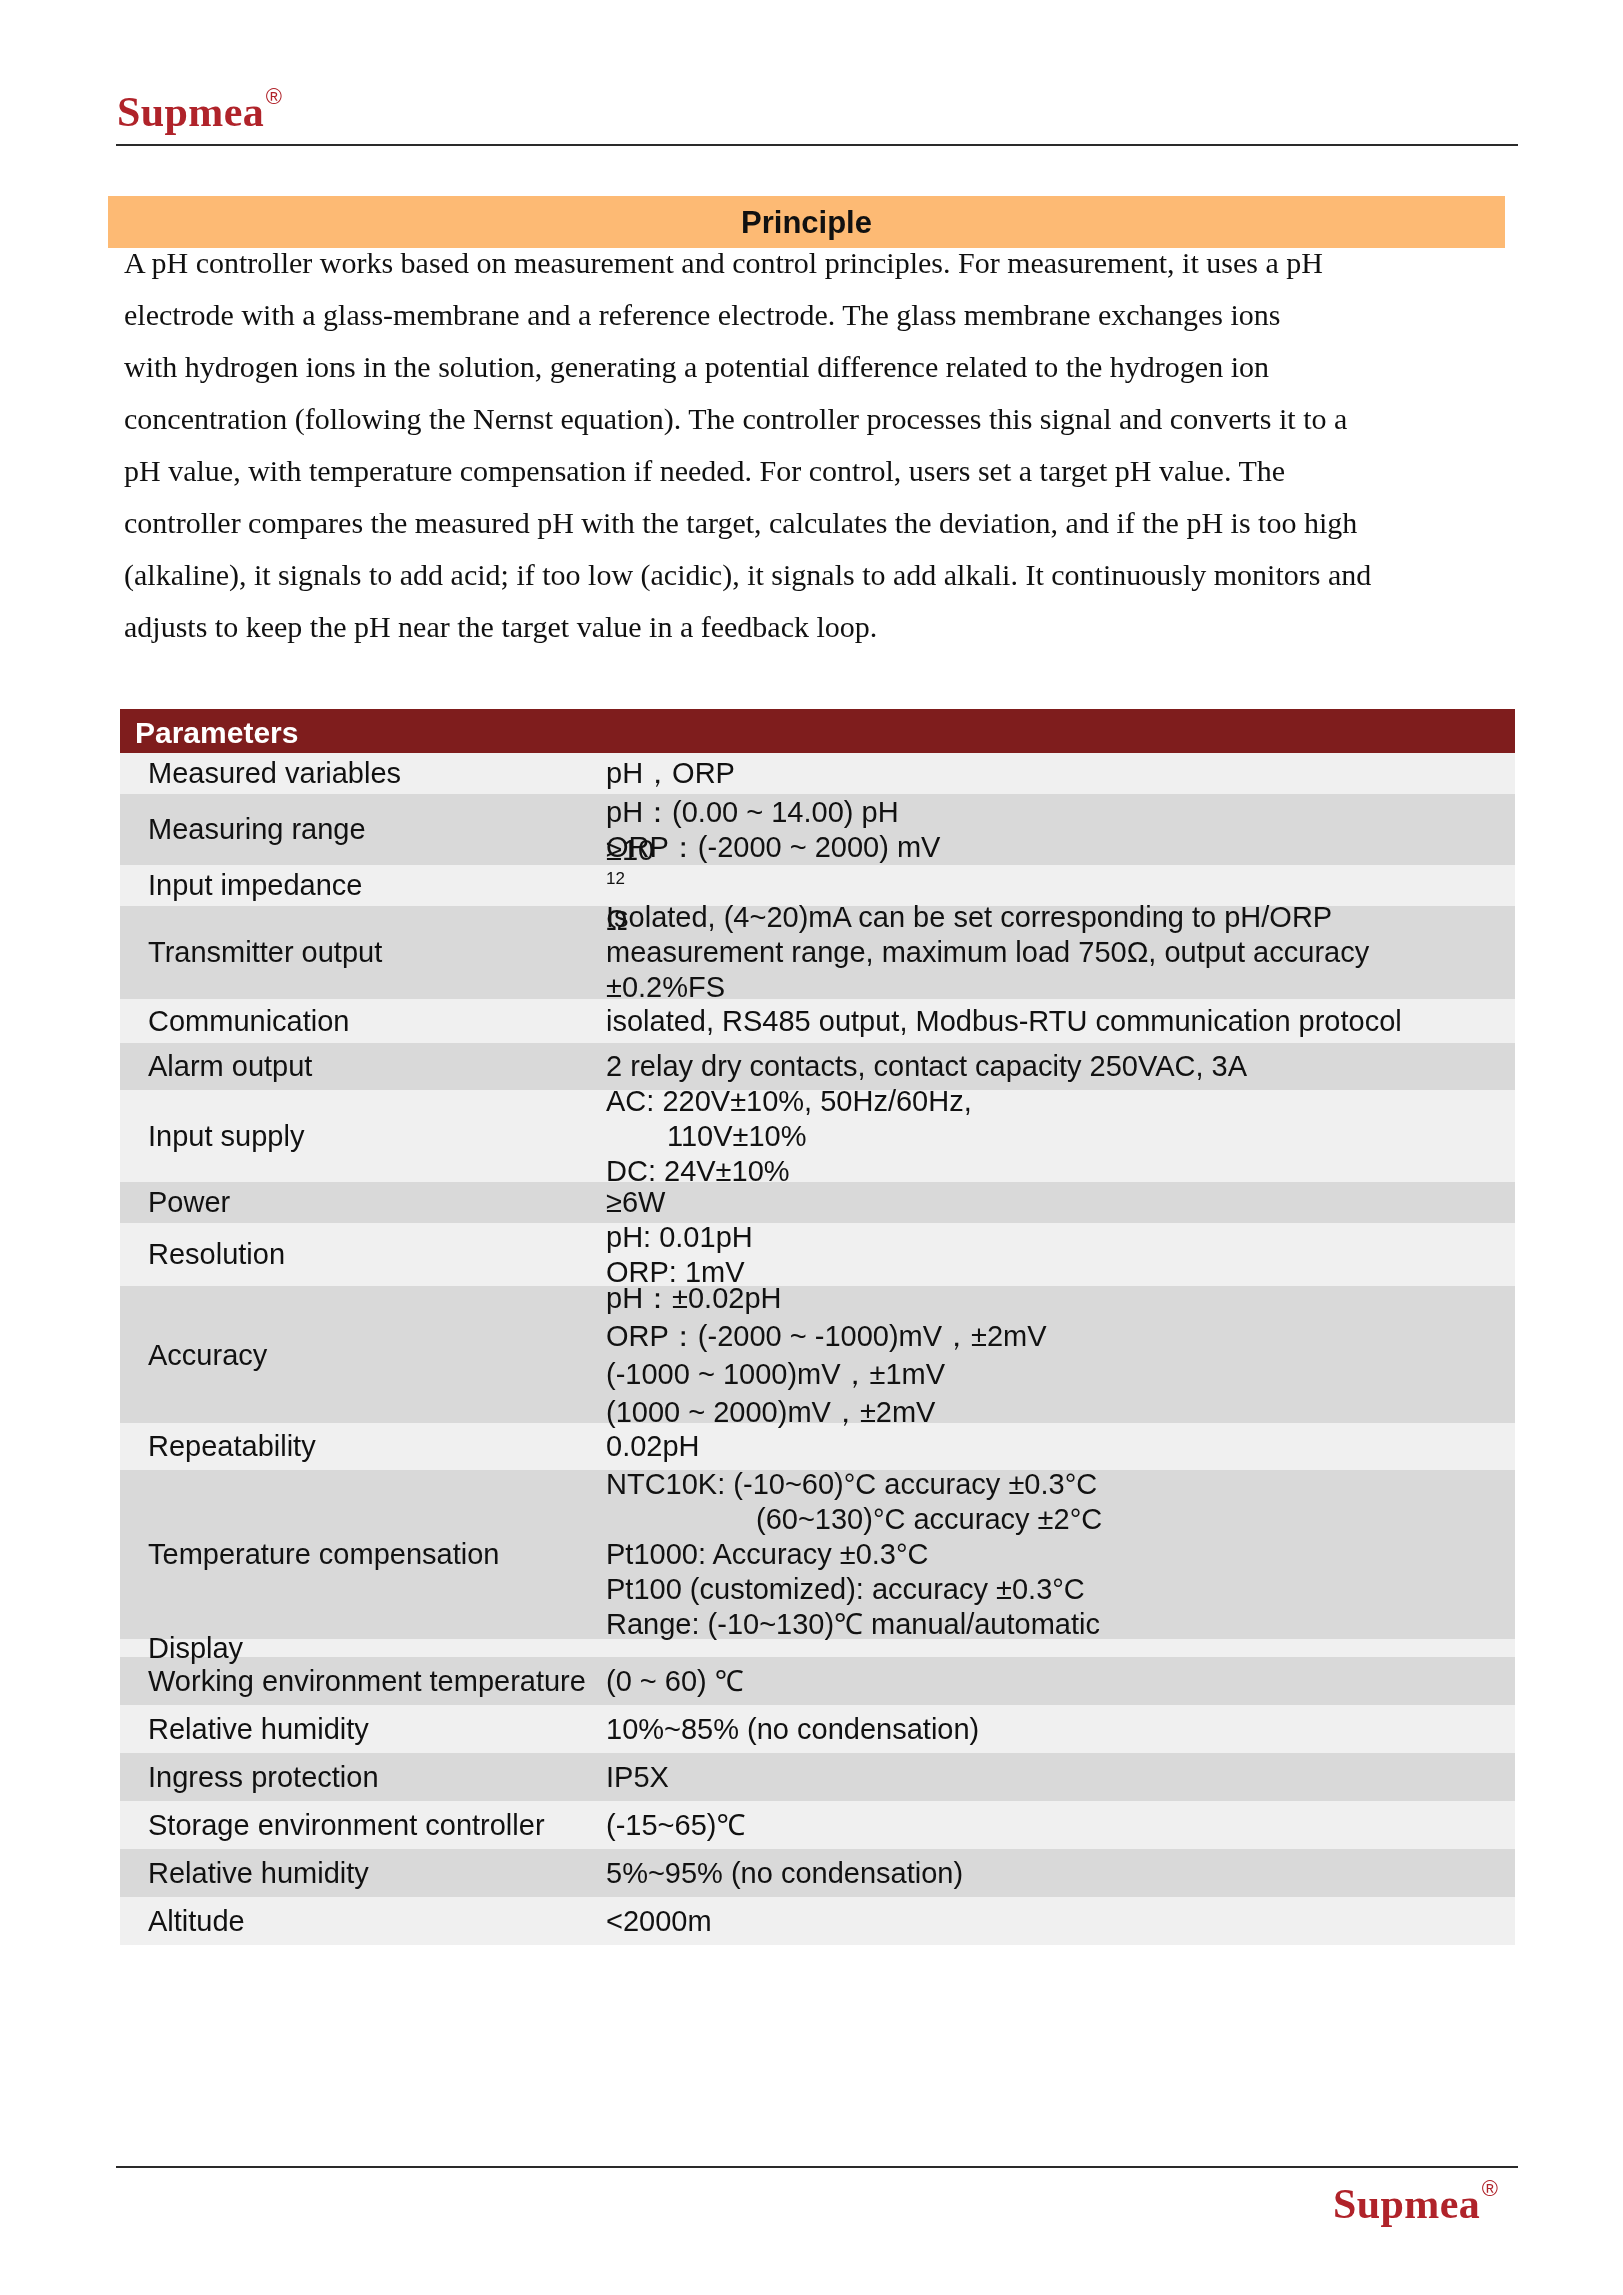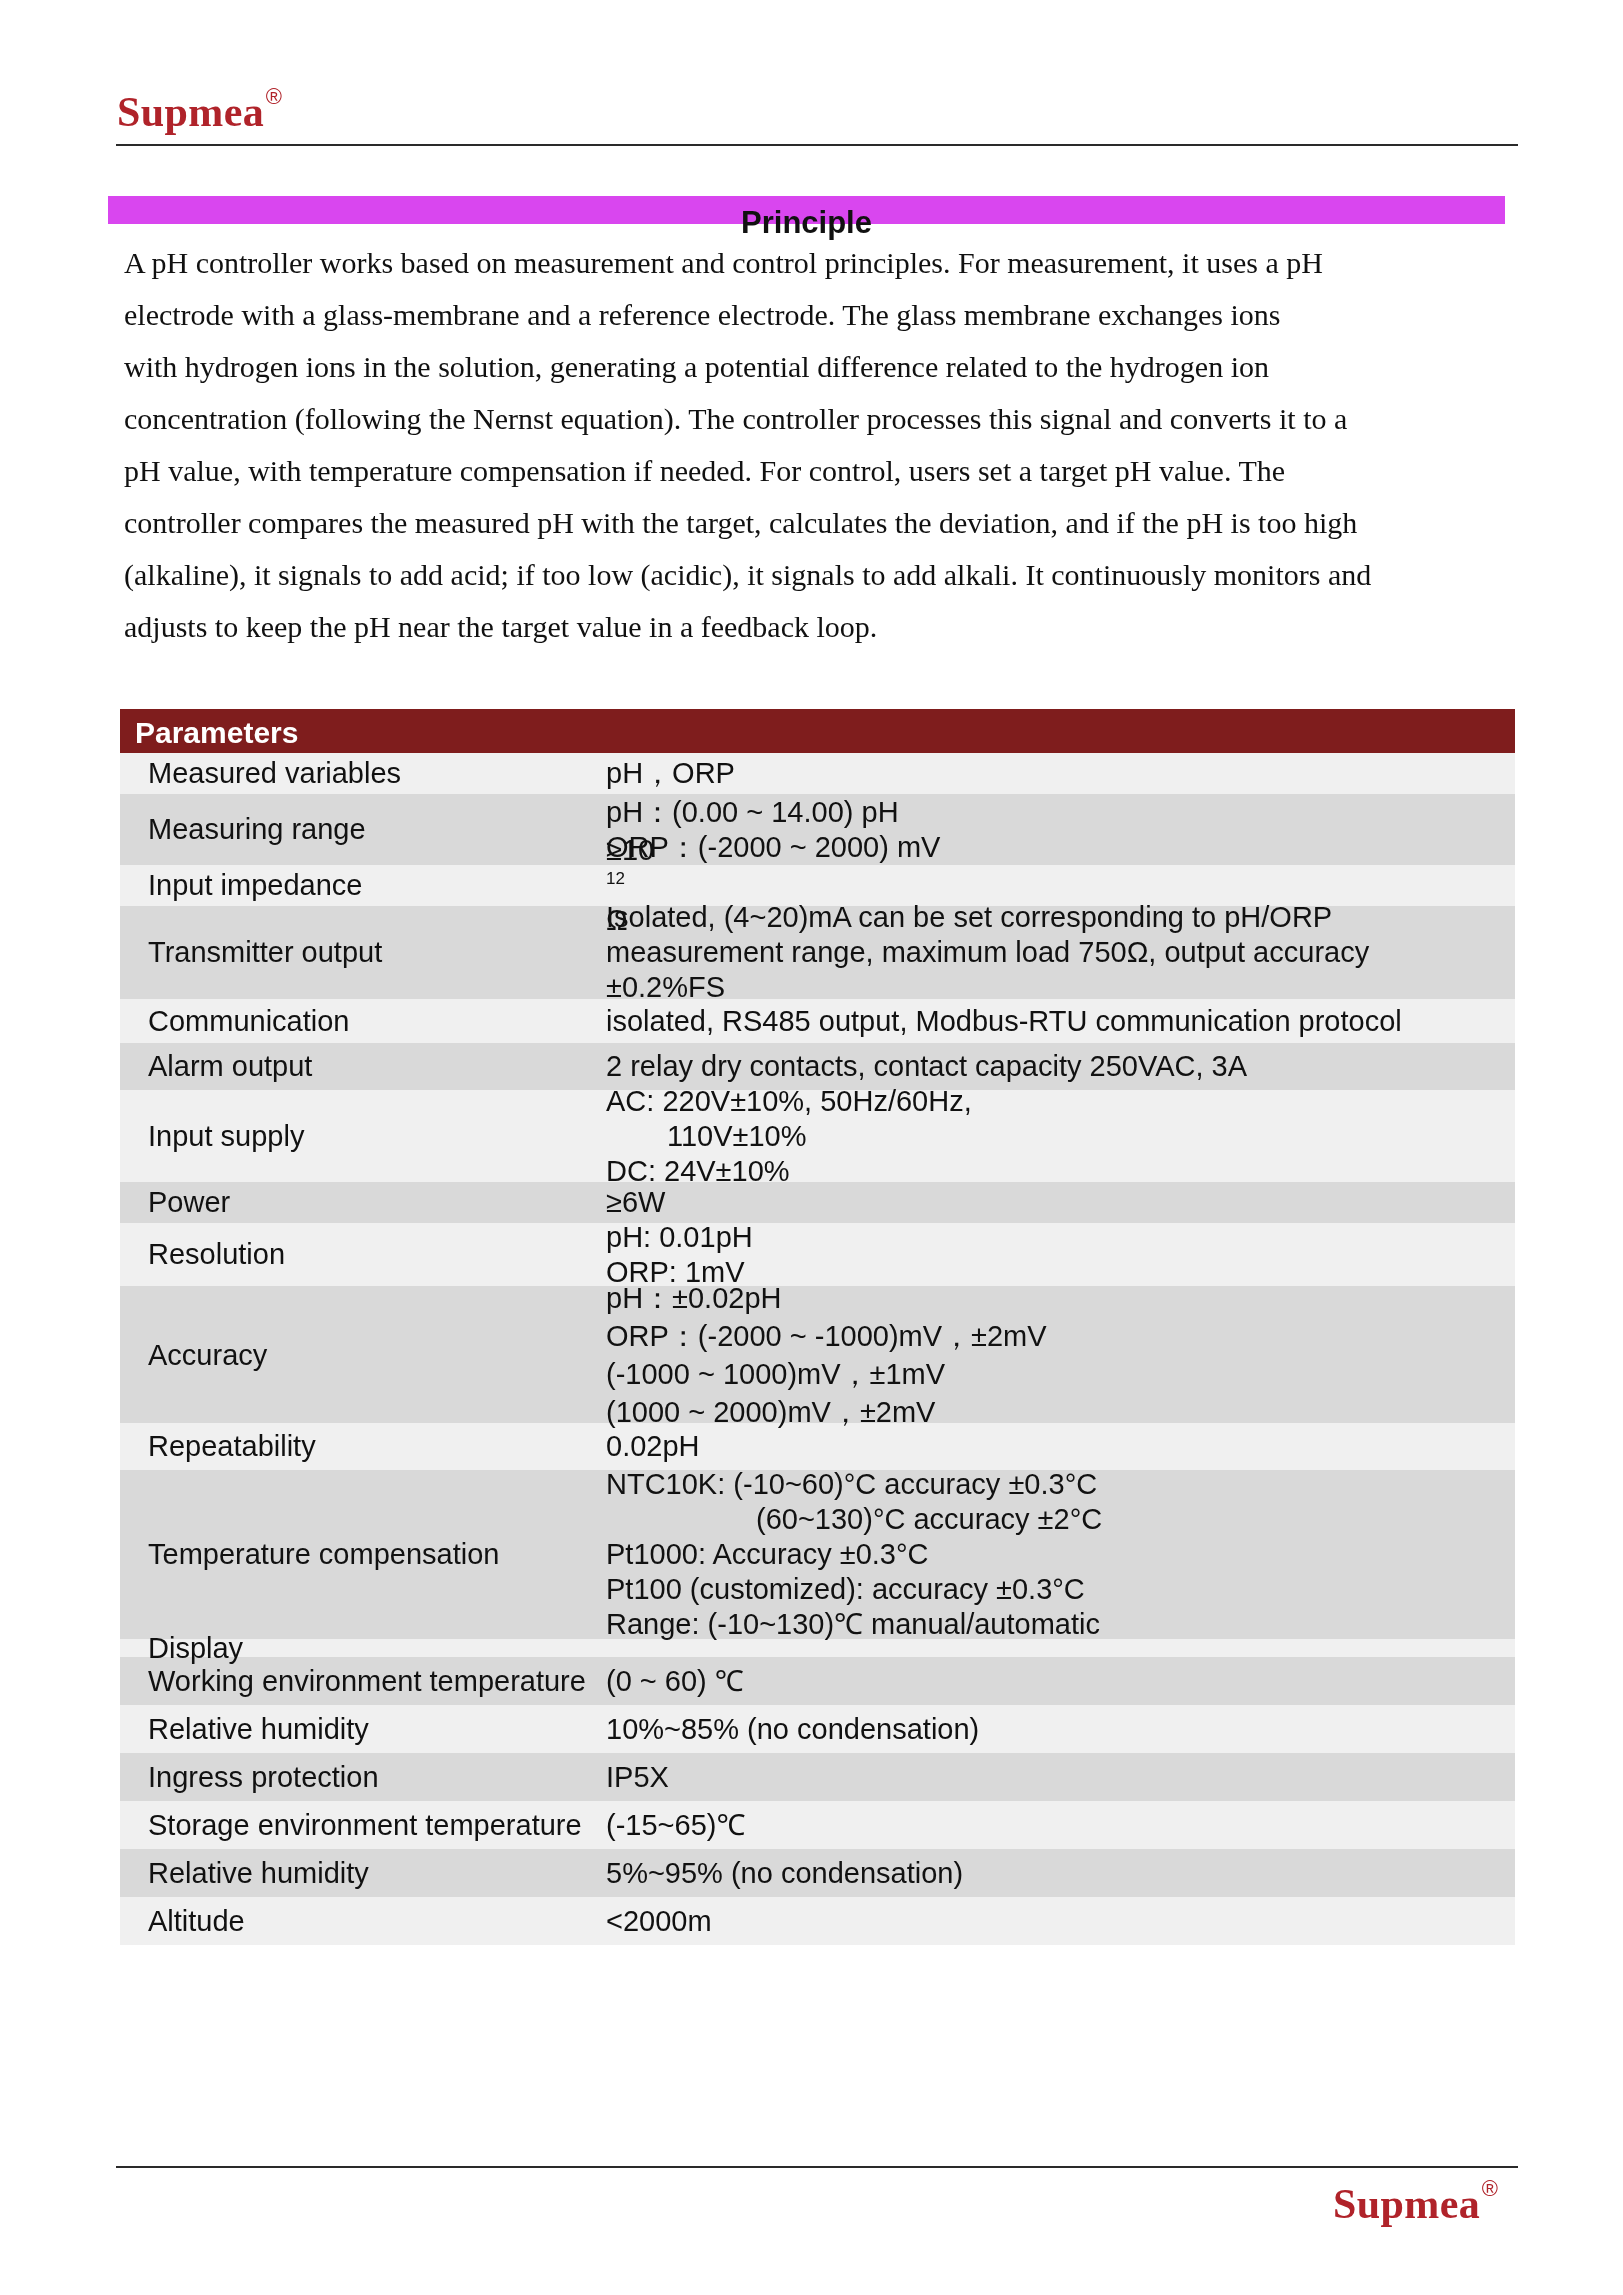--- a/index.html
+++ b/index.html
@@ -15,22 +15,22 @@
       font-family: "Liberation Sans", sans-serif; font-weight: normal;
       font-size: 22px; vertical-align: top; position: relative; top: -5px; margin-left: 1.7px;
     }
     #header-logo { left: 117px; top: 91px; }
     #footer-logo { left: 1333px; top: 2183px; }
     .rule { position: absolute; height: 1.7px; background: #2a2a2a; }
     #header-rule { left: 116px; top: 144px; width: 1402px; }
     #footer-rule { left: 116px; top: 2166px; width: 1402px; }
 
     .principle-band {
-      position: absolute; left: 108px; top: 196px; width: 1397px; height: 28px;
-      background: #d946ef;
+      position: absolute; left: 108px; top: 196px; width: 1397px; height: 52px;
+      background: #fdba74;
     }
     .principle-title {
       position: absolute; left: 0; right: 0; top: 8.5px; text-align: center;
       font-weight: bold; font-size: 31px; color: #111;
     }
     .principle-text {
       position: absolute; left: 124px; top: 237px; width: 1387px;
       font-size: 30px; line-height: 52px; color: #111; font-family: Liberation Serif, serif;
     }
     .principle-text span { display: block; white-space: nowrap; }
@@ -175,21 +175,21 @@
         <span>10%~85% (no condensation)</span>
       </div>
   </div>
   <div class="row even" style="height:48px">
     <div class="k">Ingress protection</div>
     <div class="v">
         <span>IP5X</span>
       </div>
   </div>
   <div class="row odd" style="height:48px">
-    <div class="k">Storage environment temperature</div>
+    <div class="k">Storage environment controller</div>
     <div class="v">
         <span>(-15~65)℃</span>
       </div>
   </div>
   <div class="row even" style="height:48px">
     <div class="k">Relative humidity</div>
     <div class="v">
         <span>5%~95% (no condensation)</span>
       </div>
   </div>

